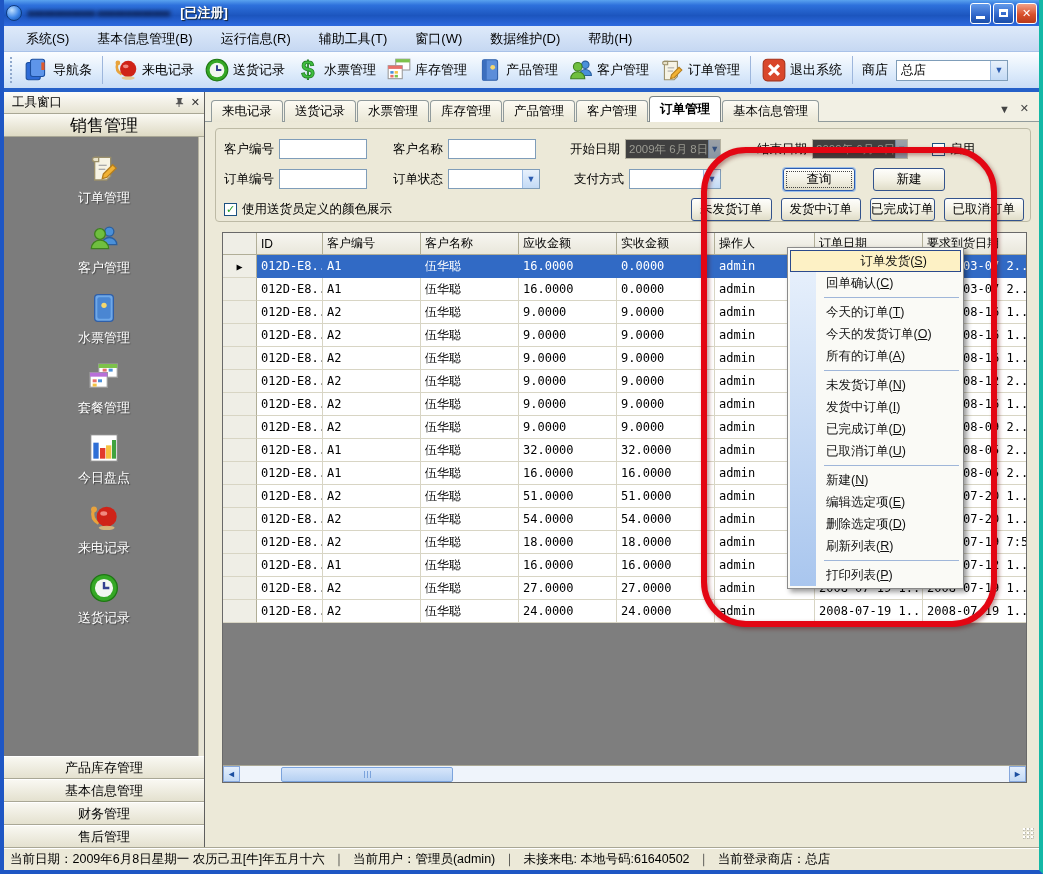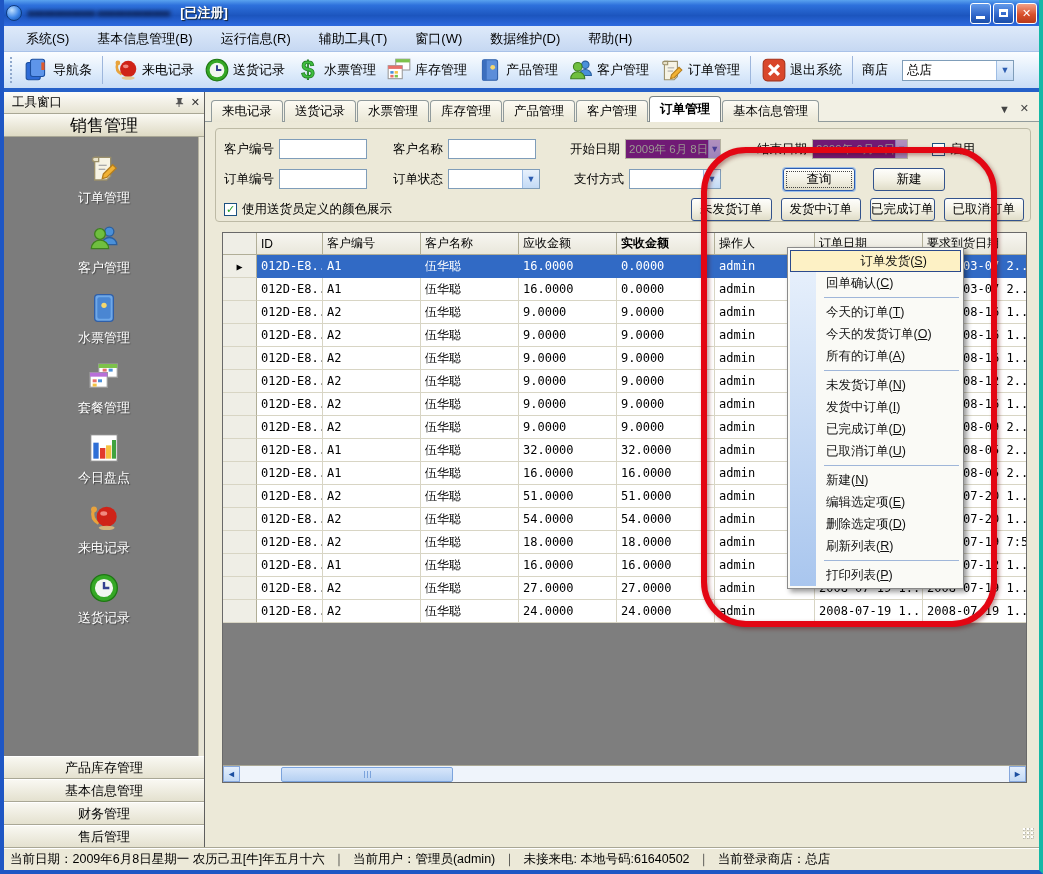--- a/index.html
+++ b/index.html
@@ -28,21 +28,21 @@
   
   .toolbar{position:absolute;left:0;right:0;top:52px;height:40px;
     background:linear-gradient(180deg,#FBFDFF,#DDEBFB 60%,#C9DDF6);border-bottom:4px solid #2560C8;
     display:flex;align-items:center;padding-left:2px;}
   .tb-grip{width:5px;height:26px;margin:0 4px;border-left:2px dotted #8FA8CC;}
   #tb-items{display:contents;}
   .tb-btn{display:flex;align-items:center;gap:3px;padding:3px 5px;border-radius:3px;}
   .tb-icon svg{width:26px;height:26px;display:block;}
   .tb-label{font-size:13px;}
   .tb-sep{width:1px;height:28px;background:#9DB6DC;margin:0 5px;}
-  .shop-label{font-size:13px;margin:0 14px 0 4px;}
+  .shop-label{font-size:13px;margin:0 8px 0 4px;}
   .shop-combo{width:112px;height:21px;background:#fff;border:1px solid #7F9DB9;display:flex;align-items:center;}
   .shop-combo .val{flex:1;padding-left:4px;font-size:12.5px;}
   .combo-arrow{width:17px;height:100%;background:linear-gradient(180deg,#E8F1FC,#C3DAF5);border-left:1px solid #9EBDE4;
     display:flex;align-items:center;justify-content:center;color:#2C5CB0;font-size:9px;}
   
   .sidebar{position:absolute;left:0;top:92px;width:201px;height:756px;background:#7C7C7C;border-right:1px solid #5E5E5E;}
   .side-head{height:22px;background:linear-gradient(180deg,#FDFCF9,#E6E3D2);border-bottom:1px solid #A9A795;
     display:flex;align-items:center;padding:0 4px 0 8px;font-size:12.5px;}
   .side-head .sp{margin-left:auto;display:flex;gap:6px;align-items:center;color:#333;}
   .side-group-head{height:23px;background:linear-gradient(180deg,#FBFAF4,#DEDAC4);border-bottom:1px solid #A9A795;
@@ -62,21 +62,21 @@
     background:linear-gradient(180deg,#FDFBF3,#EAE7D6);display:flex;align-items:center;font-size:12.5px;position:relative;top:1px;}
   .tab.active{background:#fff;font-weight:bold;height:26px;z-index:2;border-color:#7a8384;}
   .tab-ctrl{margin-left:auto;display:flex;gap:10px;align-items:center;padding:0 10px 6px 0;color:#444;font-size:11px;}
   
   .filterbox{position:absolute;left:10px;top:36px;width:816px;height:94px;border:1px solid #BDBAA5;border-radius:4px;padding:8px 6px 6px 8px;}
   .frow{display:flex;align-items:center;height:24px;margin-bottom:6px;}
   .flabel{font-size:12.5px;white-space:nowrap;}
   .ftext{width:88px;height:20px;border:1px solid #7F9DB9;background:#fff;margin-left:5px;font:12px "Liberation Sans",sans-serif;padding:0 3px;}
   .fcombo{width:92px;height:20px;border:1px solid #7F9DB9;background:#fff;margin-left:5px;display:flex;align-items:center;}
   .fcombo .val{flex:1;}
-  .datecombo{width:96px;height:20px;border:1px solid #B5B2A1;background:#701a75;color:#9B9B92;margin-left:5px;
+  .datecombo{width:96px;height:20px;border:1px solid #B5B2A1;background:#404040;color:#9B9B92;margin-left:5px;
     display:flex;align-items:center;font-size:11.5px;}
   .datecombo .val{flex:1;padding-left:3px;white-space:nowrap;}
   .datecombo .combo-arrow{opacity:.55;}
   .xpbtn{height:23px;padding:0 12px;border:1px solid #33538C;border-radius:3px;color:#000;font-size:12.5px;
     background:linear-gradient(180deg,#FEFEFC,#F2F0E3 55%,#E0DDC8);display:flex;align-items:center;justify-content:center;white-space:nowrap;}
   .xpbtn.focus{border-color:#2C5CB0;box-shadow:0 0 0 1px #9CBFE8;outline:1px dotted #444;outline-offset:-4px;}
   .chk{width:13px;height:13px;border:1px solid #1C5180;background:#fff;display:inline-flex;align-items:center;justify-content:center;font-size:11px;color:#21A121;font-weight:bold;margin-right:5px;}
   .spc{flex:0 0 auto;}
   
   .grid{position:absolute;left:17px;top:140px;width:805px;height:551px;background:#7E7E7E;border:1px solid #696969;overflow:hidden;}
@@ -420,21 +420,21 @@
       </div>
     </div>
 
     <div class="grid">
       <div class="grow ghead" id="grid-head">
           <div class="gcell rowhead" style="width: 34px;"></div>
           <div class="gcell" style="width: 66px;">ID</div>
           <div class="gcell" style="width: 98px;">客户编号</div>
           <div class="gcell" style="width: 98px;">客户名称</div>
           <div class="gcell" style="width: 98px;">应收金额</div>
-          <div class="gcell" style="width: 98px; font-weight: bold;">实收金额</div>
+          <div class="gcell" style="width: 98px;">实收金额</div>
           <div class="gcell" style="width: 100px;">操作人</div>
           <div class="gcell" style="width: 108px;">订单日期</div>
           <div class="gcell" style="width: 120px;">要求到货日期</div>
         </div>
       <div id="grid-body">
           <div class="grow sel">
             <div class="gcell rowhead" style="width: 34px;">
               <span class="sel-arrow">▶</span>
             </div>
             <div class="gcell" style="width: 66px;">012D-E8...</div>

